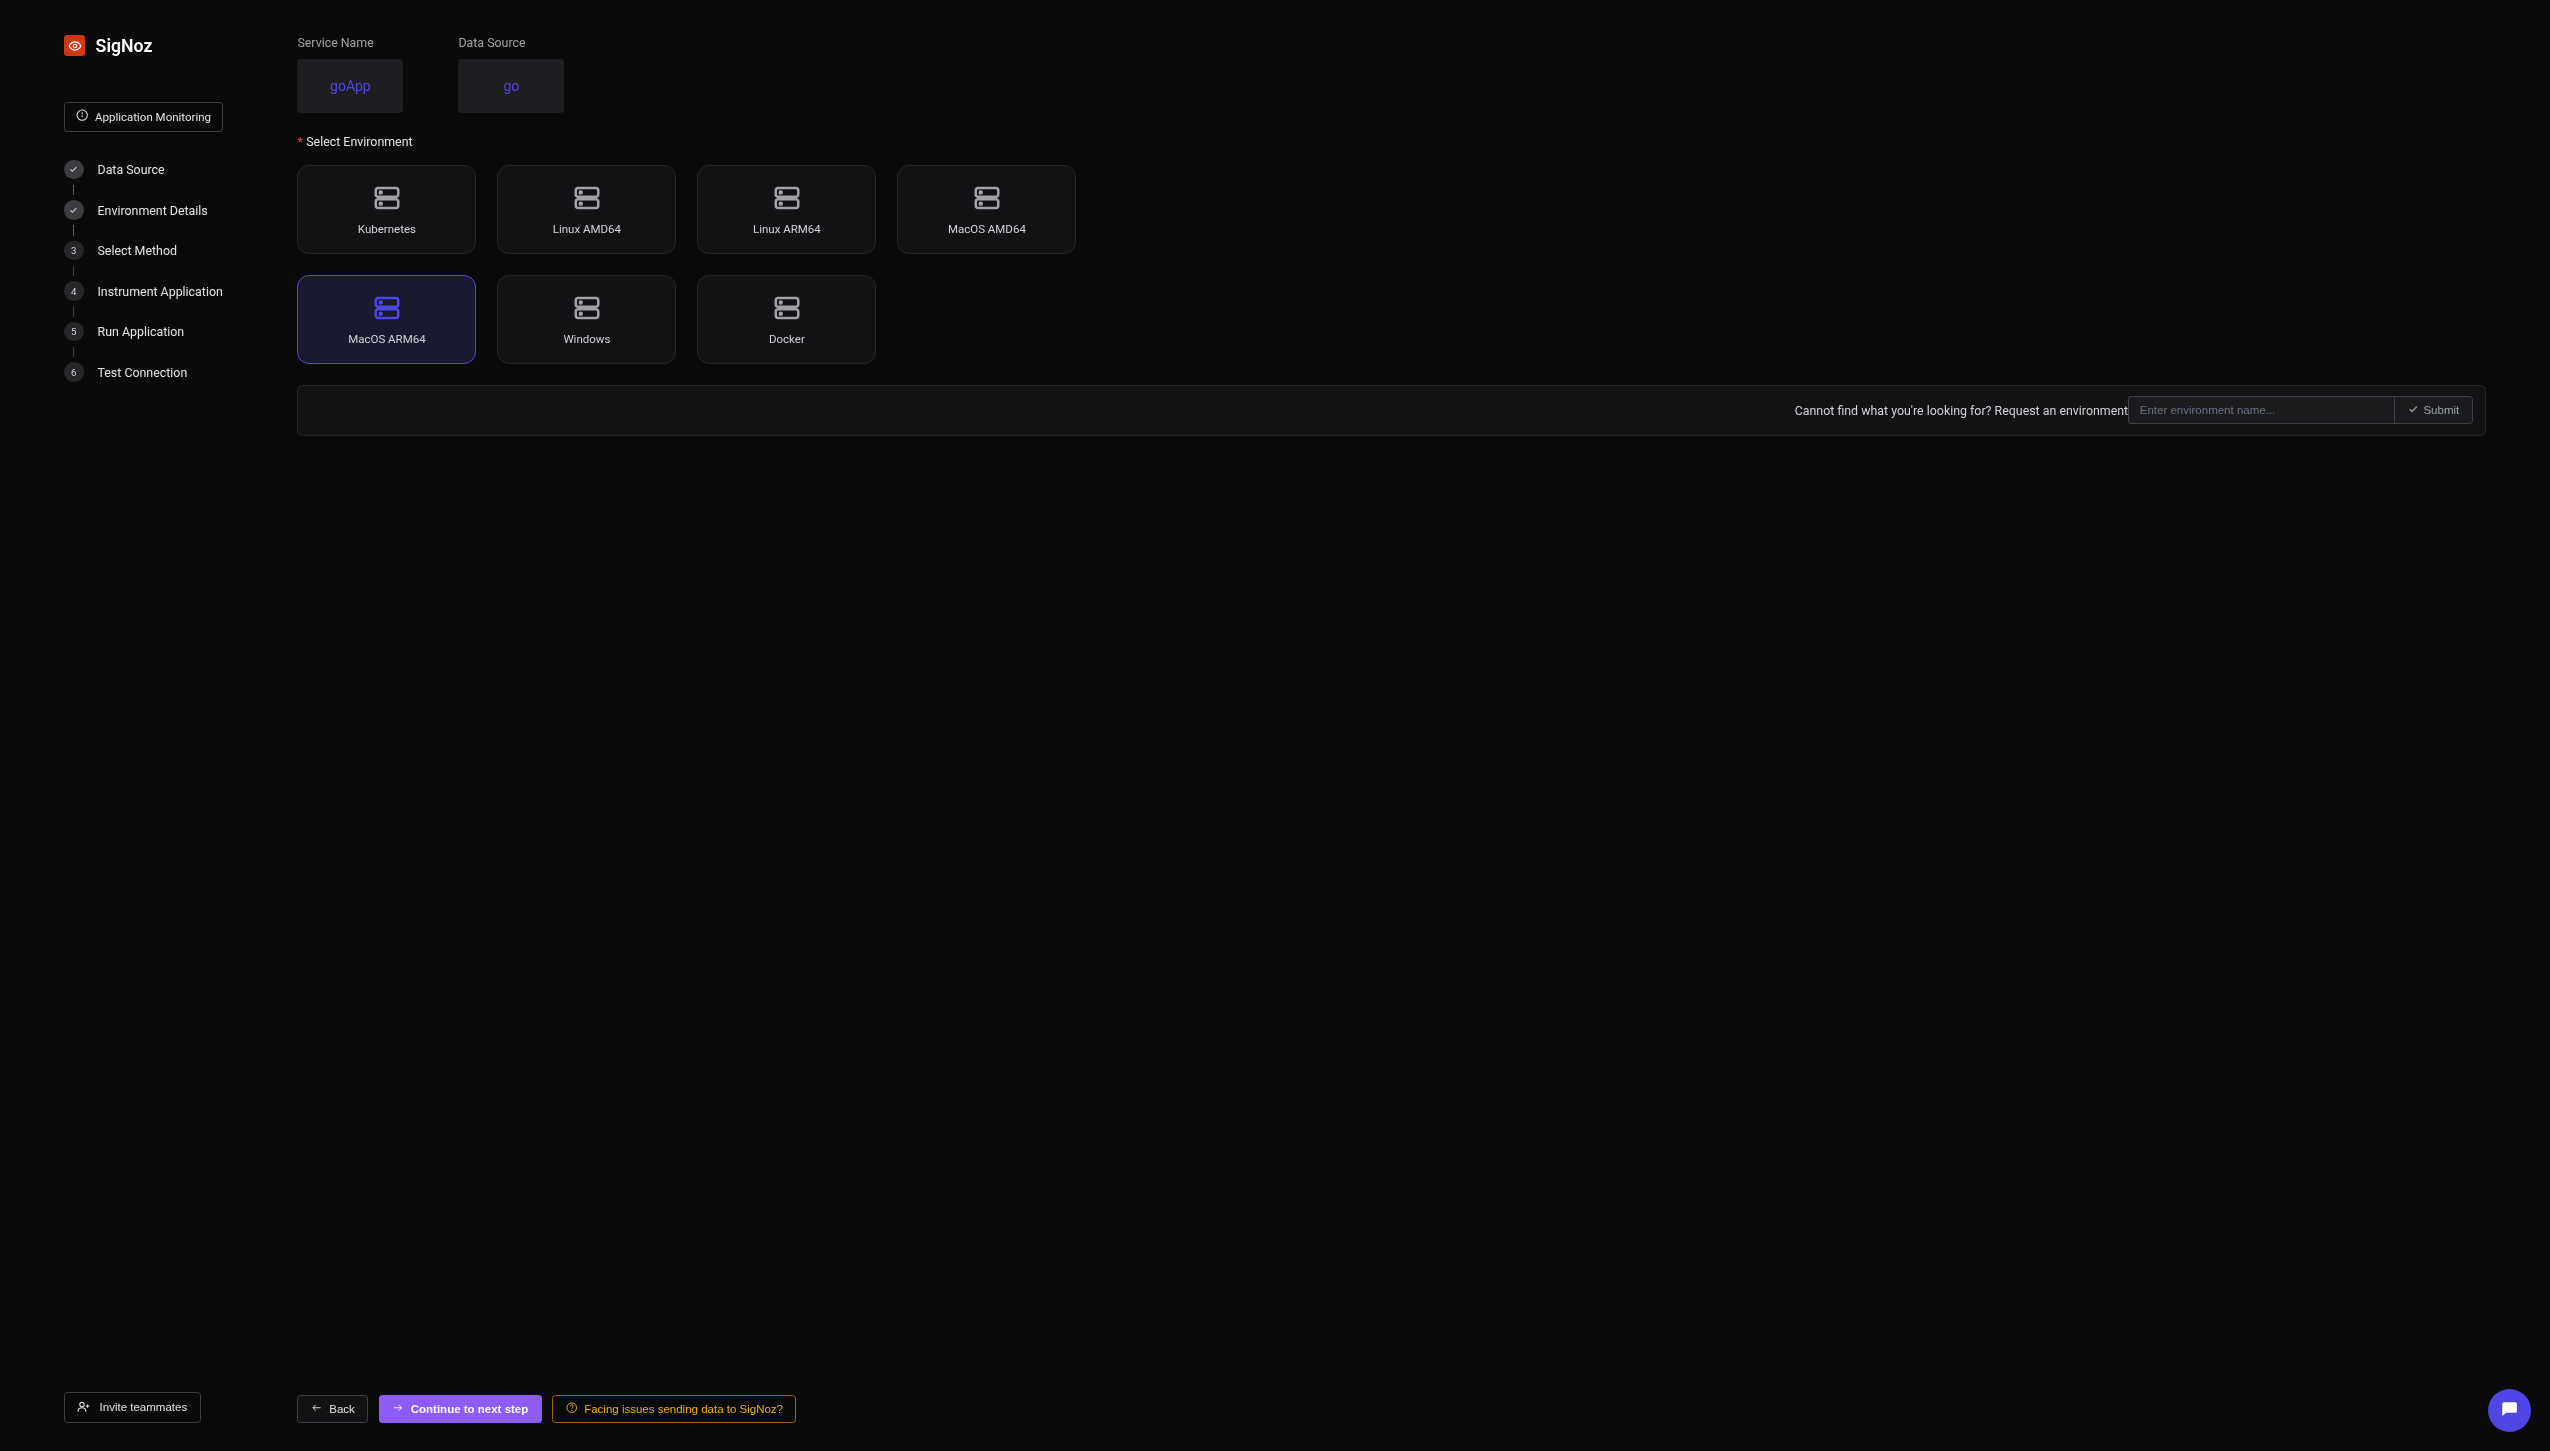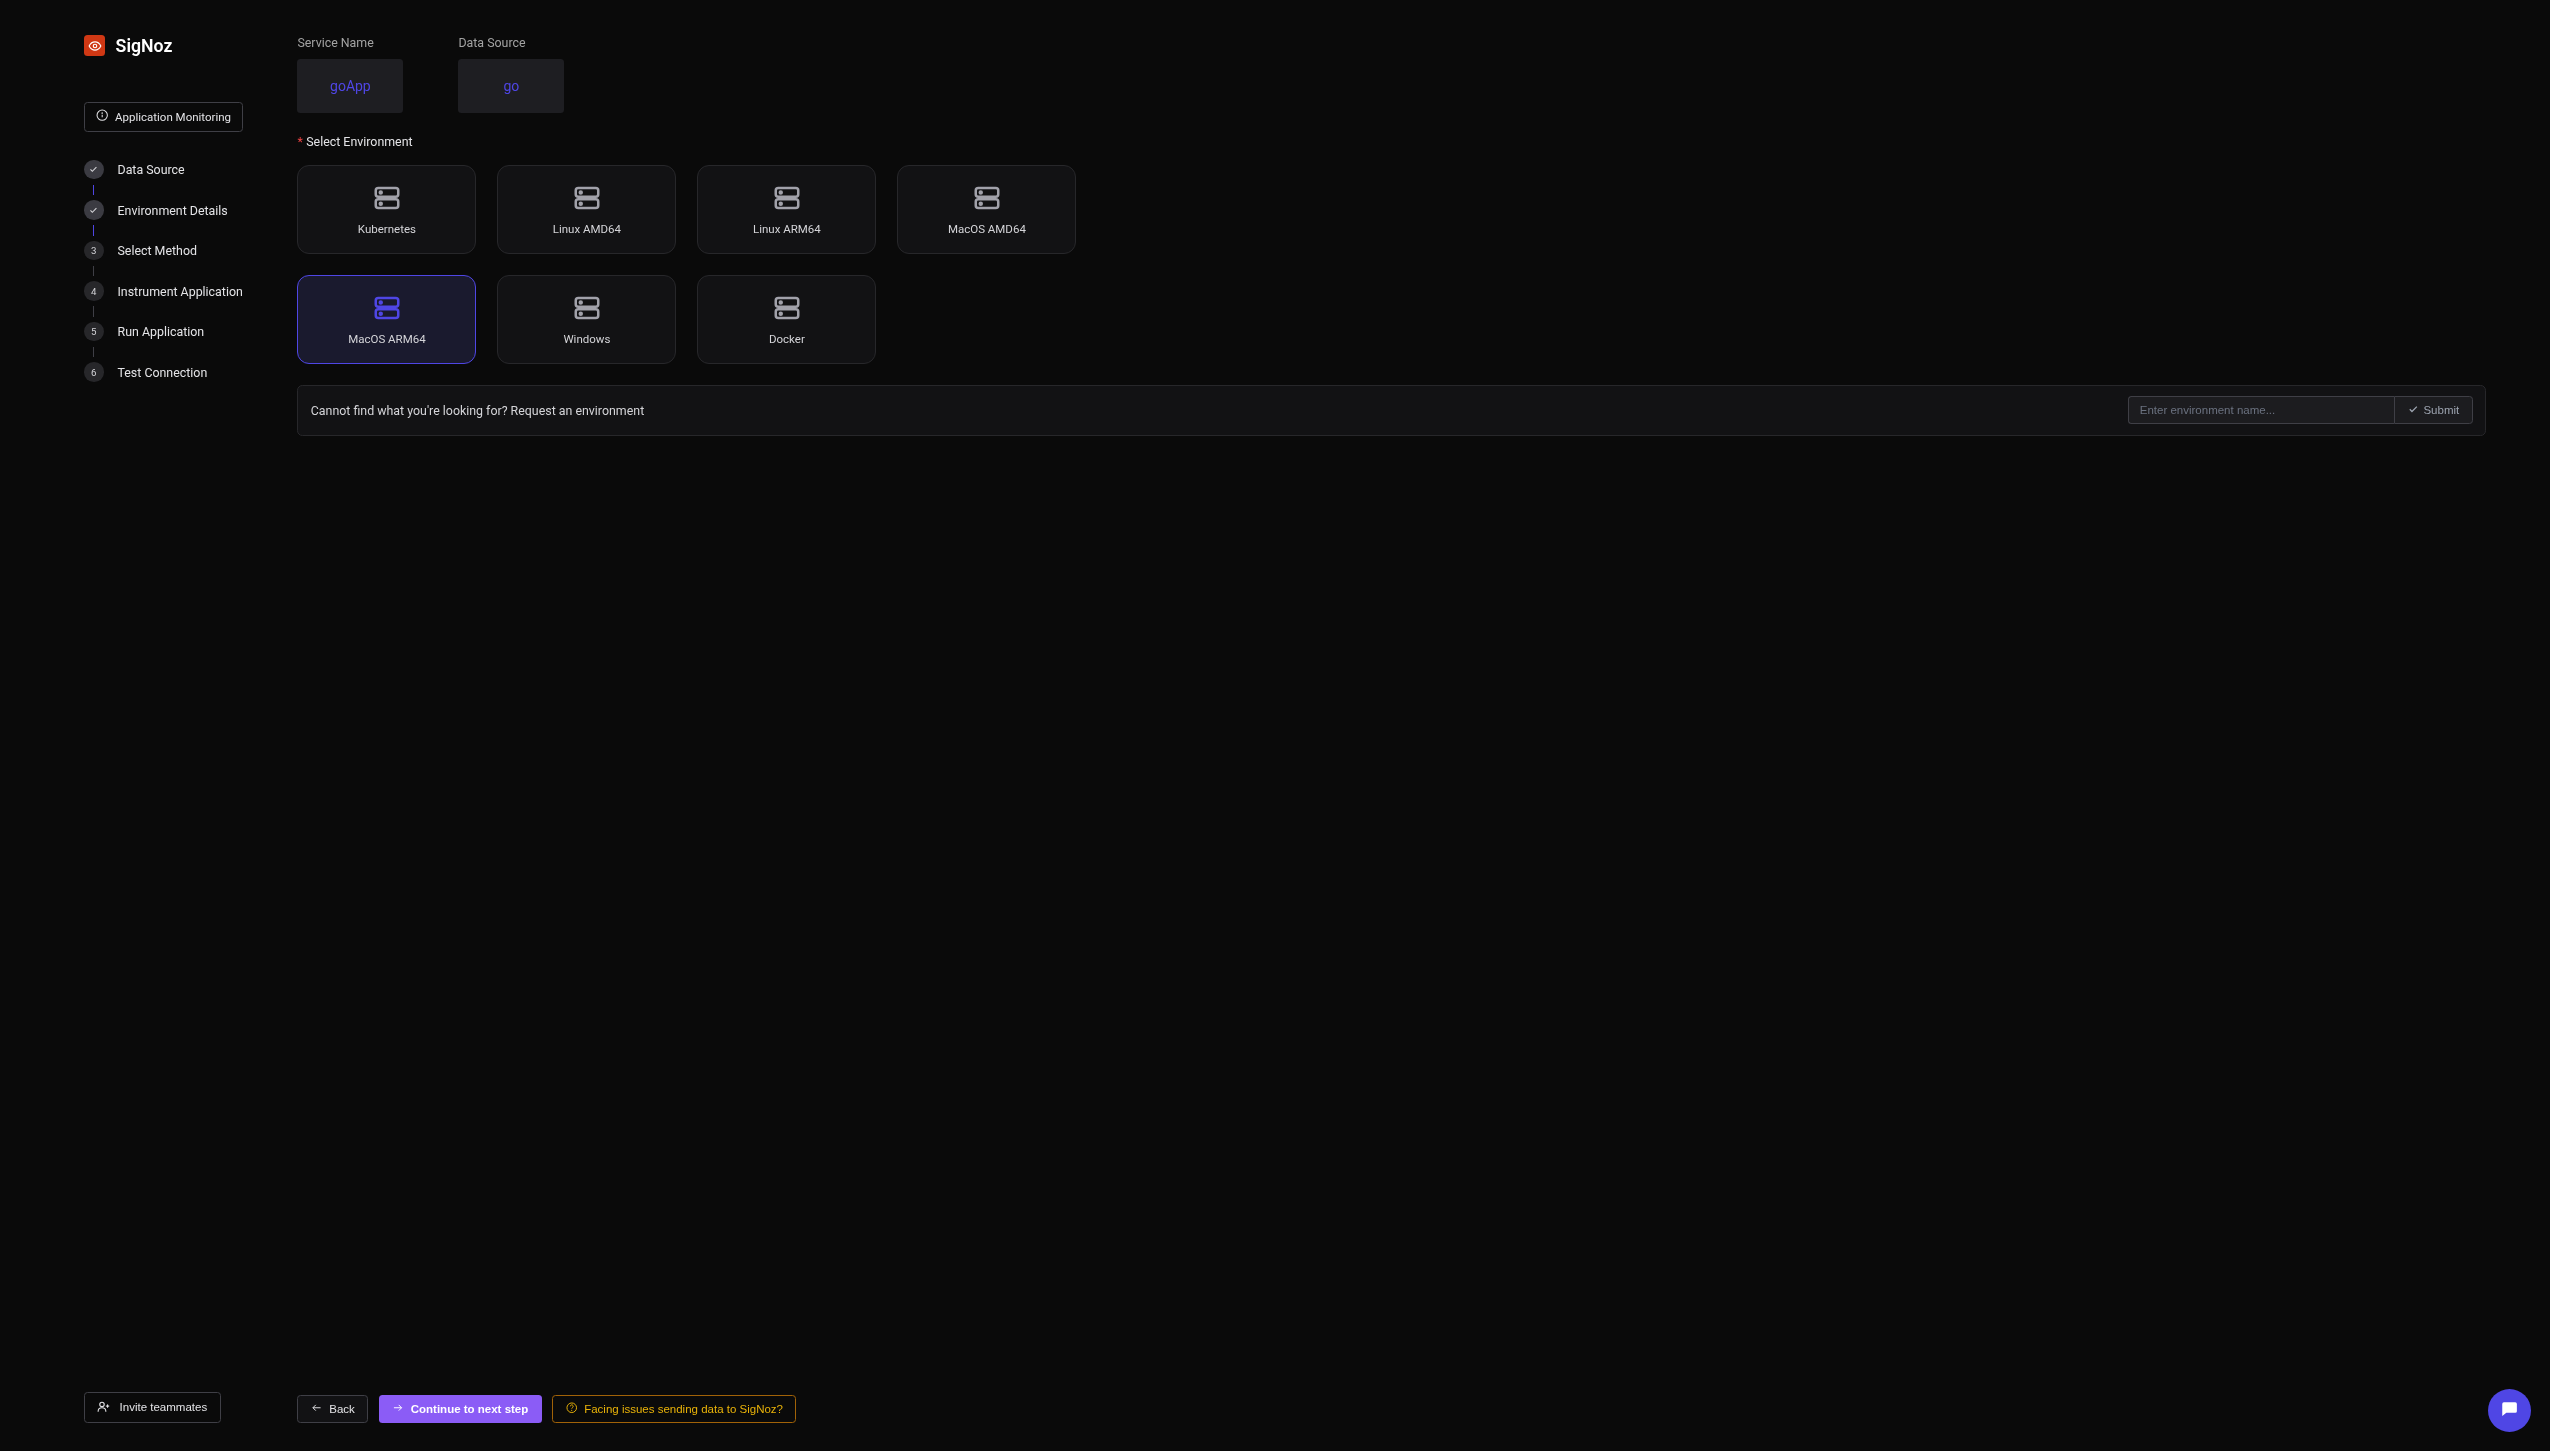--- a/index.html
+++ b/index.html
@@ -8,21 +8,21 @@
     background: #0a0a0a;
     color: #e4e4e7;
     font-family: -apple-system, BlinkMacSystemFont, "Segoe UI", Roboto, Helvetica, Arial, sans-serif;
     font-size: 12.4px;
   }
   .app { display: flex; width: 100%; height: 100%; }
 
   
   .sidebar {
     width: 285px;
-    padding: 35px 0 28px 84px;
+    padding: 35px 0 28px 64px;
     display: flex;
     flex-direction: column;
     position: relative;
   }
   .brand { display: flex; align-items: center; gap: 10.6px; margin-bottom: 46px; }
   .brand-logo {
     width: 21px; height: 21px; border-radius: 3.5px;
     background: #d03814;
     display: flex; align-items: center; justify-content: center;
     color: #fff;
@@ -121,21 +121,21 @@
     font-size: 11.5px;
   }
   .env-card.selected {
     border-color: #4f46e5;
     background: #1a1a2e;
   }
   .env-card.selected .env-icon { color: #4f46e5; }
   .env-icon { color: #a1a1aa; display: flex; }
 
   .request-row {
-    display: flex; align-items: center; justify-content: space-between;
+    display: flex; align-items: center; justify-content: flex-end;
     padding: 10.6px 12.4px;
     border: 0.9px solid #27272a;
     border-radius: 5.3px;
     background: #121214;
   }
   .request-text { font-size: 12.4px; color: #d4d4d8; }
   .request-controls { display: flex; }
   .request-input {
     height: 28px; width: 266px;
     padding: 0 10.6px;

